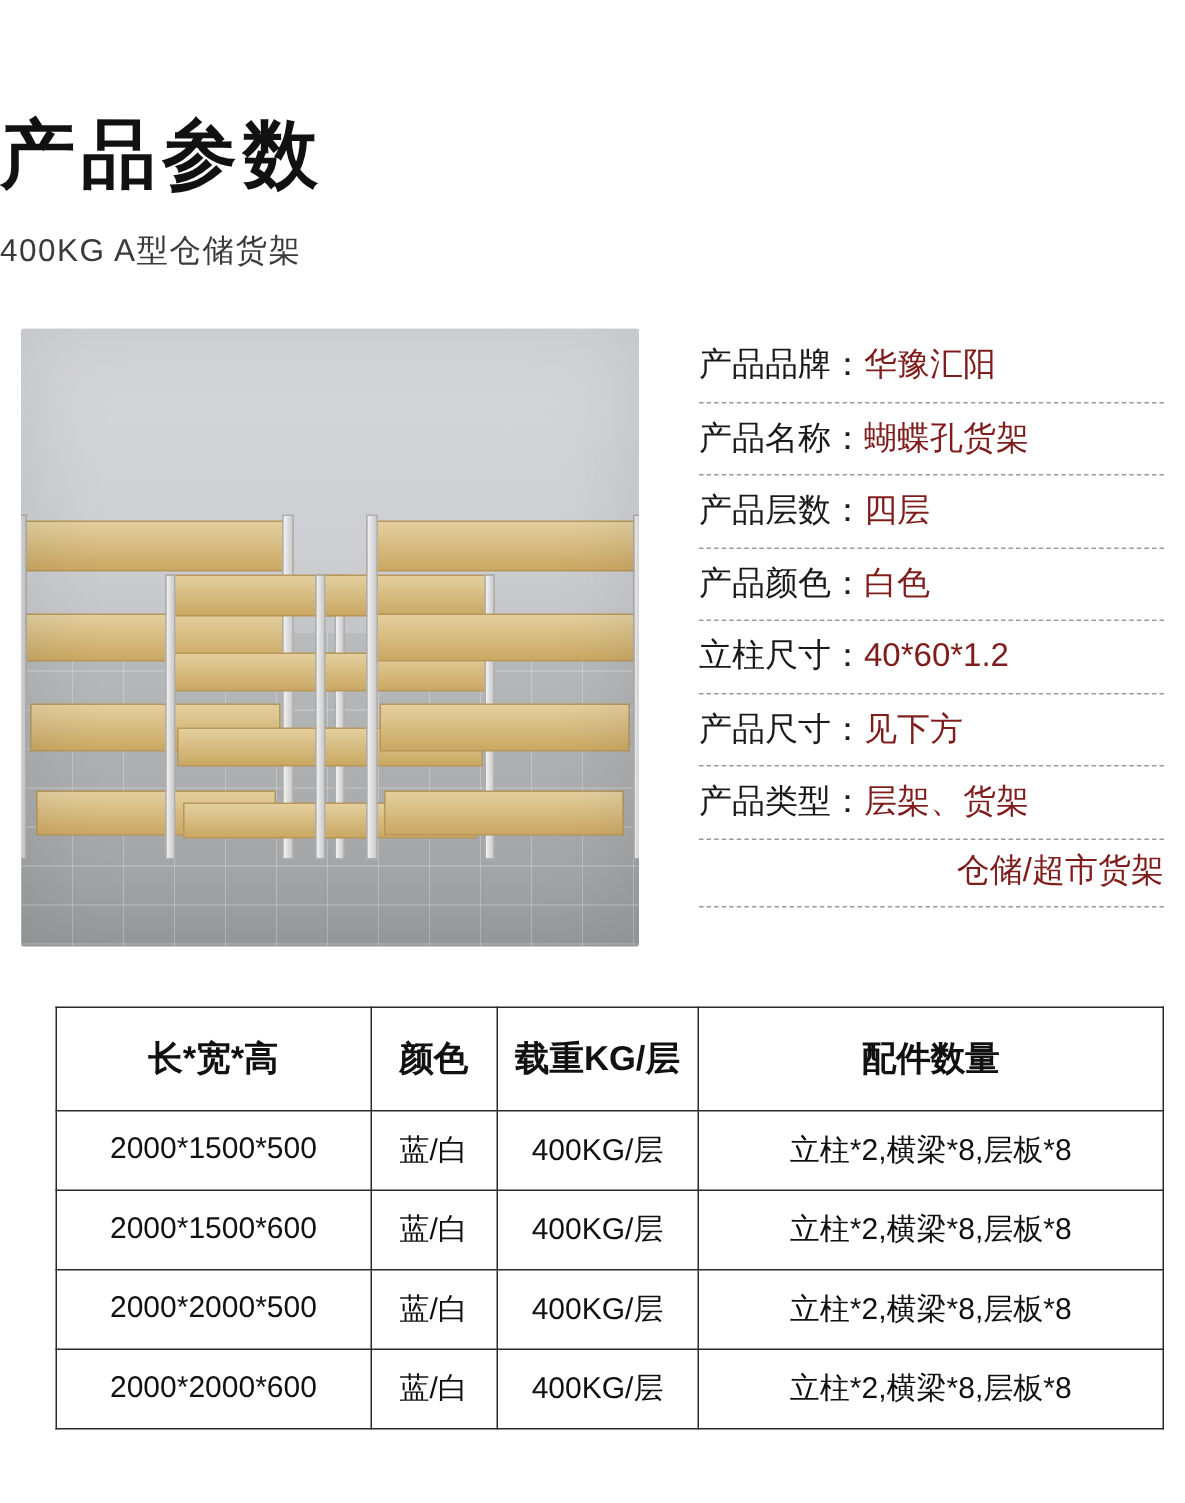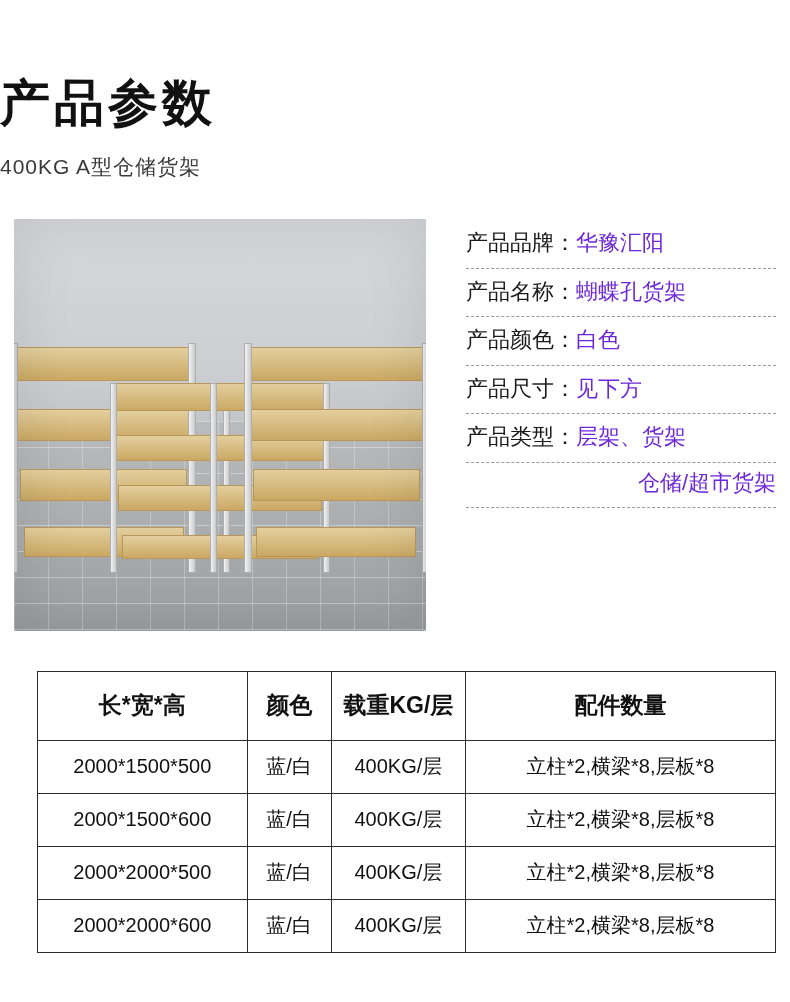--- a/index.html
+++ b/index.html
@@ -119,21 +119,21 @@
     display: flex;
     align-items: flex-start;
     border-bottom: 1px dashed #9a9a9a;
     padding: 9px 0 11px 0;
     font-size: 22px;
     line-height: 1.25;
     white-space: nowrap;
   }
   .spec-row:first-child { padding-top: 6px; }
   .spec-label { color: #1a1a1a; }
-  .spec-value { color: #6d28d9; }
+  .spec-value { color: #7f1d1d; }
   .spec-row.cont {
     justify-content: flex-end;
     padding-top: 6px;
   }
 
   
   .table-wrap {
     margin: 40px 14px 0 14px;
     padding-left: 23px;
   }
@@ -219,26 +219,34 @@
     <div class="spec-row">
       <span class="spec-label">产品品牌：</span>
       <span class="spec-value">华豫汇阳</span>
     </div>
 
     <div class="spec-row">
       <span class="spec-label">产品名称：</span>
       <span class="spec-value">蝴蝶孔货架</span>
     </div>
 
+    <div class="spec-row">
+      <span class="spec-label">产品层数：</span>
+      <span class="spec-value">四层</span>
+    </div>
 
     <div class="spec-row">
       <span class="spec-label">产品颜色：</span>
       <span class="spec-value">白色</span>
     </div>
 
+    <div class="spec-row">
+      <span class="spec-label">立柱尺寸：</span>
+      <span class="spec-value">40*60*1.2</span>
+    </div>
 
 
     <div class="spec-row">
       <span class="spec-label">产品尺寸：</span>
       <span class="spec-value">见下方</span>
     </div>
 
     <div class="spec-row">
       <span class="spec-label">产品类型：</span>
       <span class="spec-value">层架、货架</span>

